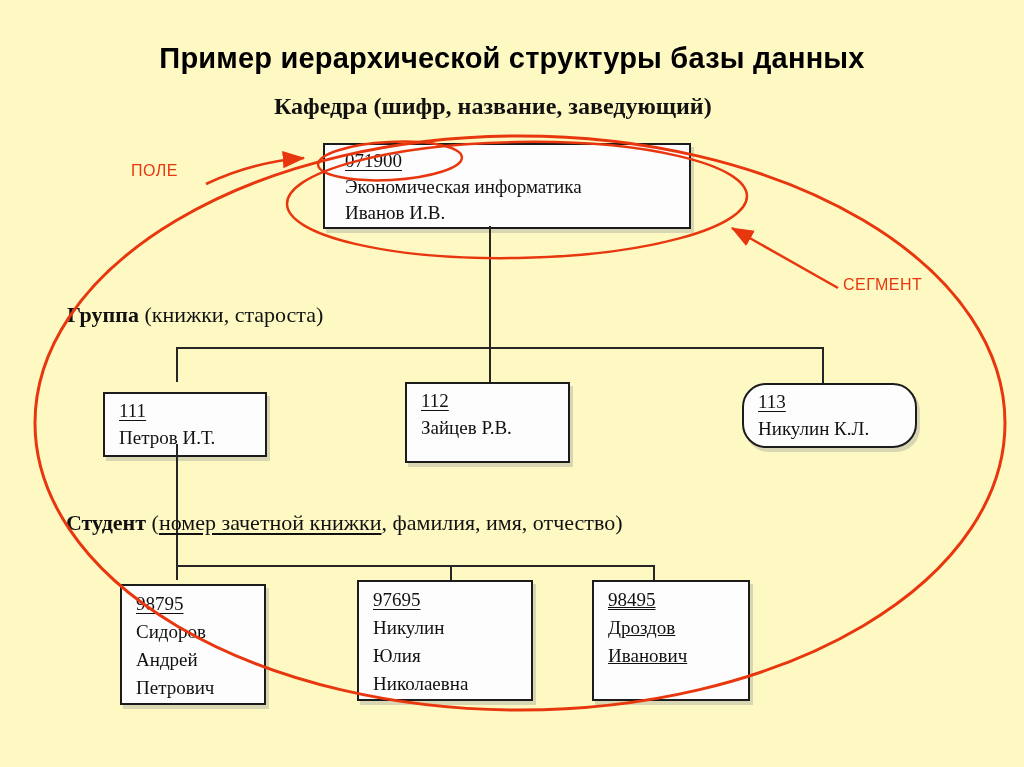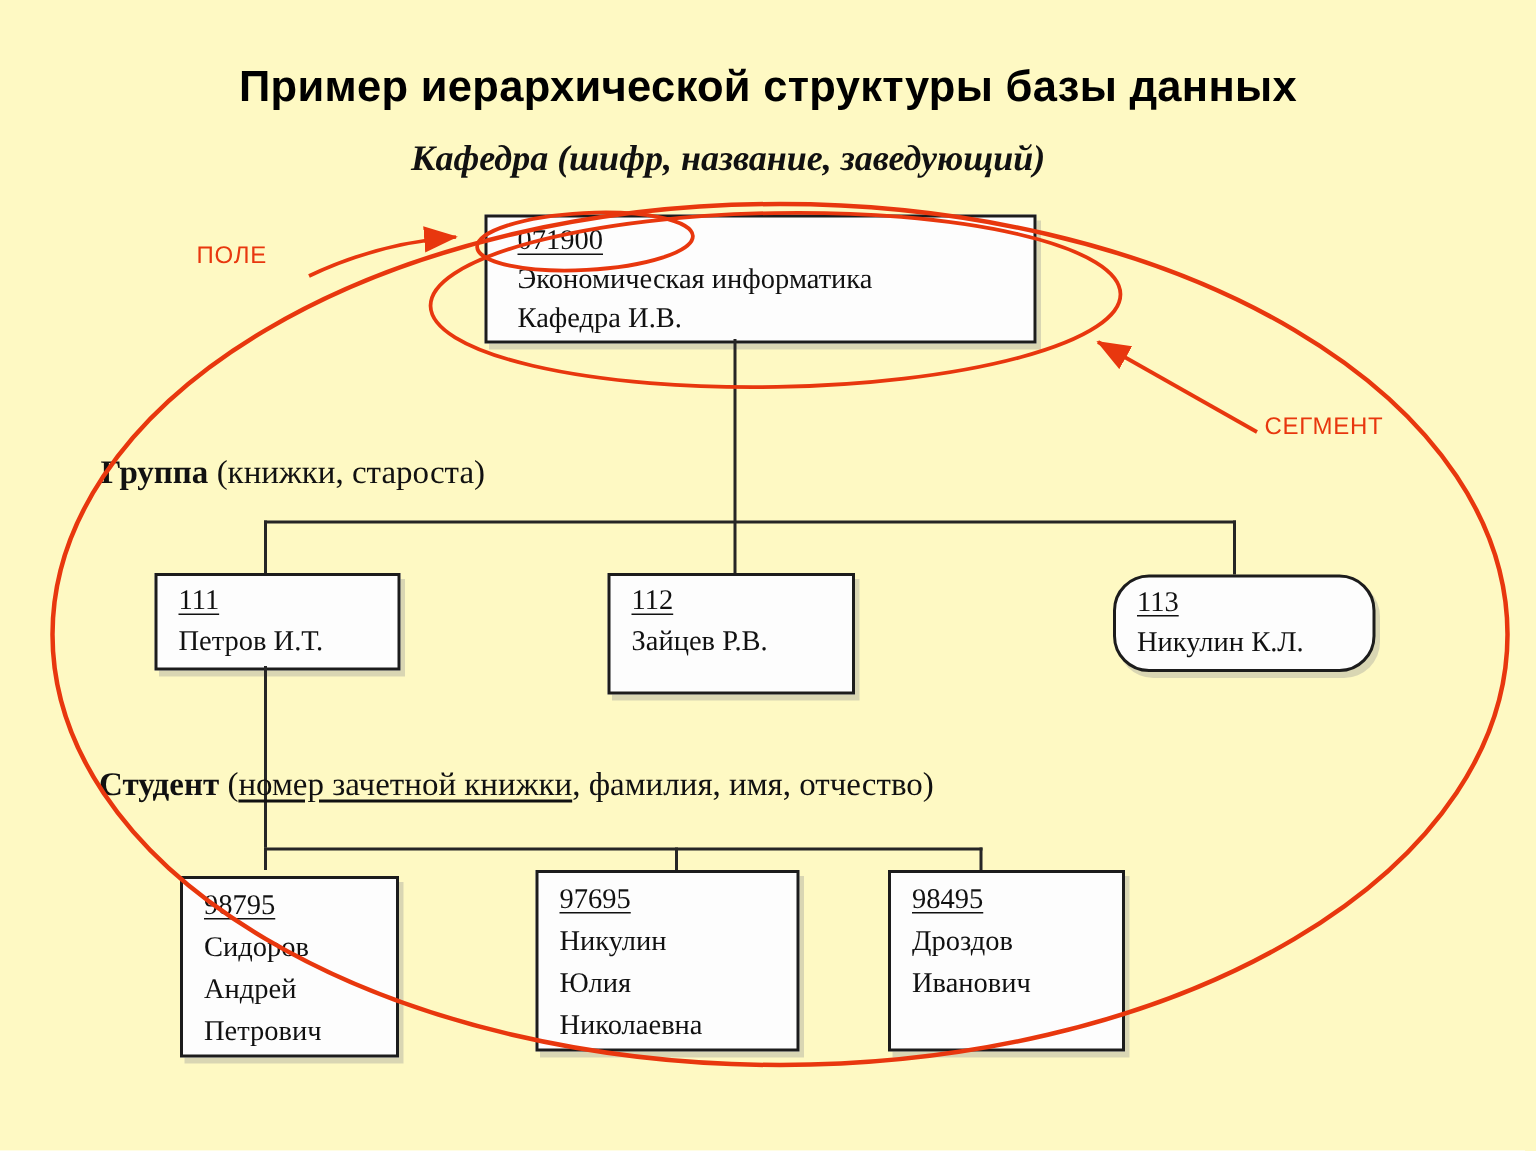--- a/index.html
+++ b/index.html
@@ -3,35 +3,35 @@
 <meta charset="utf-8">
 <style>
   html,body{margin:0;padding:0;background:#ffffff;}
   #canvas{position:relative;width:1024px;height:767px;background:#fef9c3;overflow:hidden;
           font-family:"Liberation Serif","DejaVu Serif",serif;color:#121212;}
   .slide-title{position:absolute;left:0;right:0;top:42px;text-align:center;
           font-family:"Liberation Sans","DejaVu Sans",sans-serif;
           font-weight:bold;font-size:29px;letter-spacing:.2px;color:#000;}
   .tier-header{position:absolute;font-size:22px;white-space:nowrap;color:#111;}
   .tier-header .b{font-weight:bold;}
-  .dept-header{left:274px;top:93px;font-size:24px;font-weight:bold;font-style:italic;}
+  .dept-header{left:274px;top:93px;font-size:24px;font-weight:bold;}
   .group-header{left:67px;top:302px;}
   .student-header{left:66px;top:510px;}
   .u{text-decoration:underline;text-underline-offset:3px;}
   .box{position:absolute;border:2px solid #1c1c1c;background:#fdfdfd;
        box-shadow:3px 4px 0 rgba(150,150,150,.35);font-size:19px;line-height:27px;color:#111;}
   .box span{display:block;white-space:nowrap;}
   .dept-box{left:323px;top:143px;width:334px;height:79px;padding:3px 10px 0 20px;line-height:26px;}
-  .g1{left:103px;top:382px;width:138px;height:58px;padding:3px 8px 0 14px;}
+  .g1{left:103px;top:392px;width:138px;height:58px;padding:3px 8px 0 14px;}
   .g2{left:405px;top:382px;width:139px;height:58px;padding:3px 8px 16px 14px;}
   .g3{left:742px;top:383px;width:149px;height:58px;padding:3px 8px 0 14px;border-radius:24px;}
   .sbox{width:120px;height:113px;padding:4px 8px 0 14px;line-height:28px;}
   .s1{left:120px;top:584px;}
   .s2{left:357px;top:580px;width:150px;}
-  .s3{left:592px;top:580px;width:132px;}
+  .s3{left:592px;top:580px;width:132px;text-decoration:underline;}
   .vline,.hline{position:absolute;background:#262626;}
   .vline{width:2px;}
   .hline{height:2px;}
   .red-label{position:absolute;font-family:"Liberation Sans","DejaVu Sans",sans-serif;
        font-size:16px;letter-spacing:.5px;color:#e8370e;white-space:nowrap;text-align:center;}
   .pole-label{left:131px;top:162px;}
   .segment-label{left:843px;top:276px;}
   svg.annot{position:absolute;left:0;top:0;pointer-events:none;}
 </style>
 </head>
@@ -39,21 +39,21 @@
 
 <div id="canvas">
 
   <div class="slide-title">Пример иерархической структуры базы данных</div>
 
   <div class="tier-header dept-header"><span class="b">Кафедра</span><span> (шифр, название, заведующий)</span></div>
 
   <div class="box dept-box">
     <span class="u">071900</span>
     <span>Экономическая информатика</span>
-    <span>Кафедра И.В.</span>
+    <span>Иванов И.В.</span>
   </div>
 
   <div class="vline" style="left:489px;top:226px;height:156px;"></div>
   <div class="hline" style="left:176px;top:347px;width:648px;"></div>
   <div class="vline" style="left:176px;top:347px;height:35px;"></div>
   <div class="vline" style="left:822px;top:347px;height:36px;"></div>
 
   <div class="tier-header group-header"><span class="b">Группа</span><span> (книжки, староста)</span></div>
 
   <div class="box g1">

